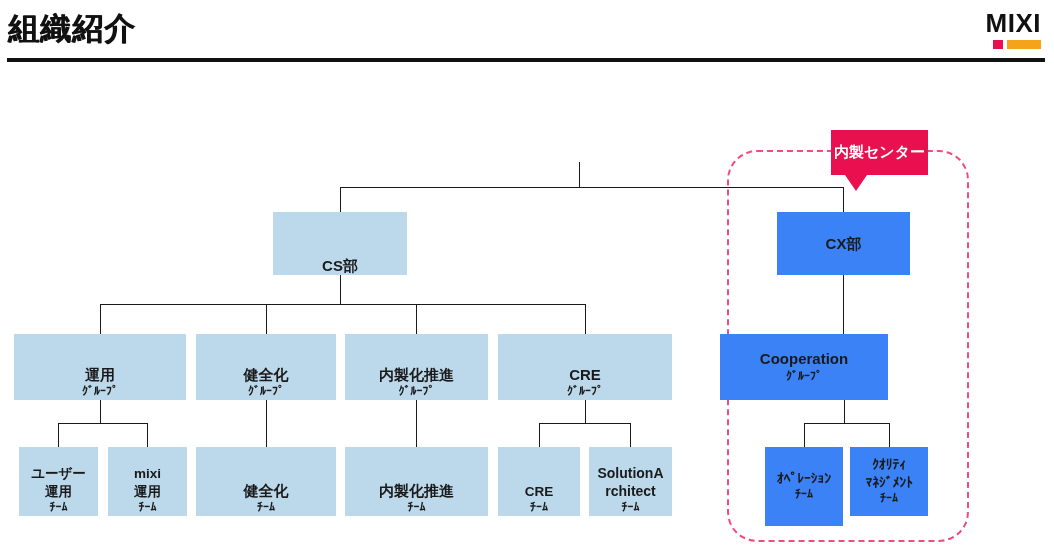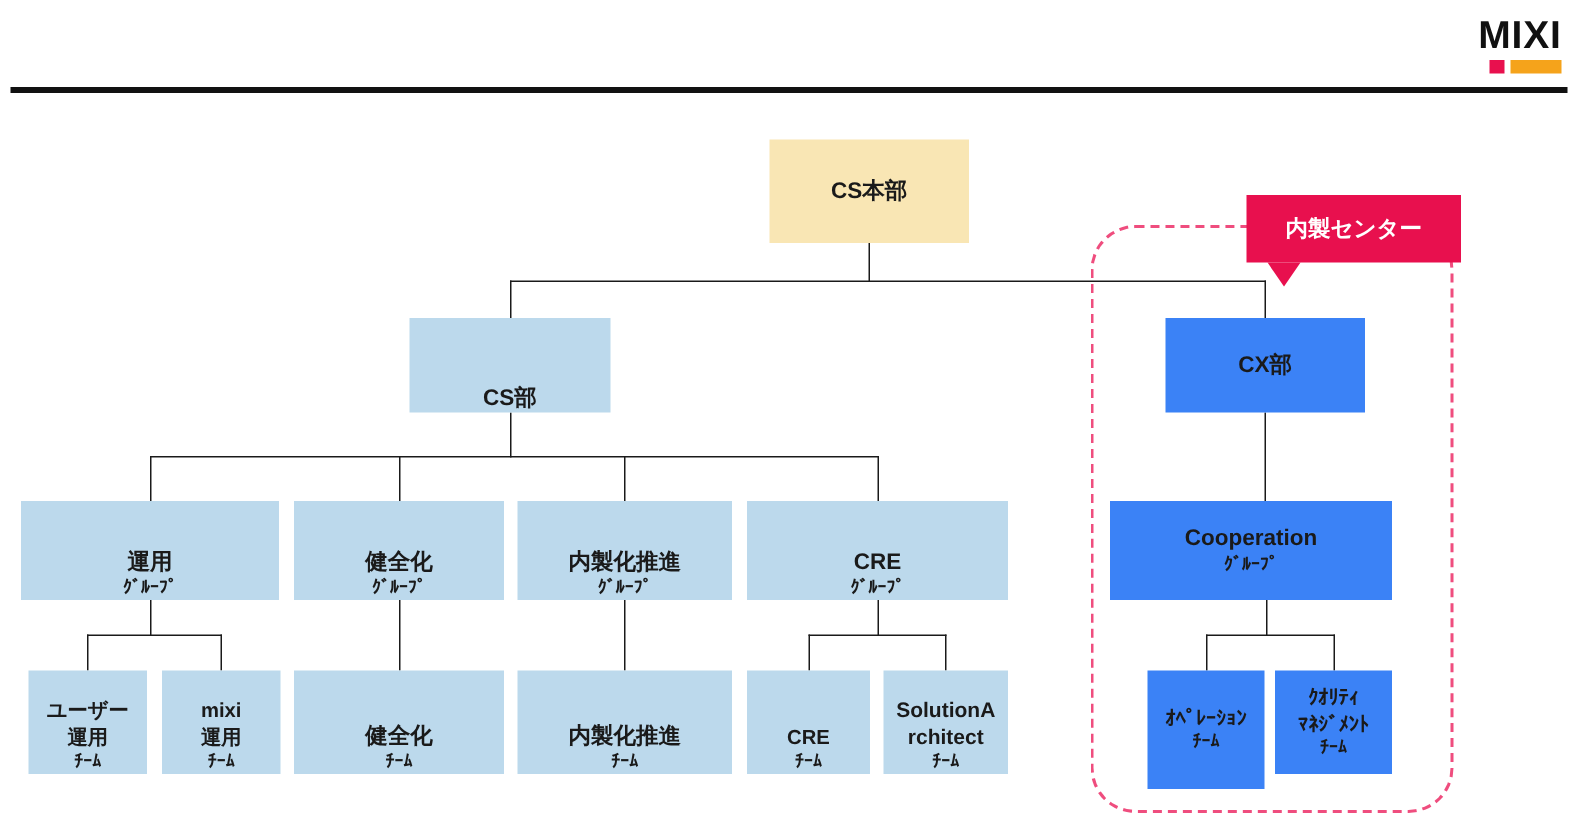--- a/index.html
+++ b/index.html
@@ -25,28 +25,29 @@
   .blue{background:#bcd9ec;justify-content:flex-end;}
   .pinkbox{background:#3b82f6;}
 
   
   .line{position:absolute;background:#1a1a1a;z-index:1;}
 
   
   .dashed-zone{position:absolute;left:727px;top:150px;width:238px;height:388px;border:2px dashed #ef4d7e;border-radius:30px;z-index:0;}
 
   
-  .callout{position:absolute;left:831px;top:130px;width:143px;height:45px;background:#e8104e;color:#fff;display:flex;align-items:center;justify-content:center;font-size:15px;font-weight:700;z-index:5;}
+  .callout{position:absolute;left:831px;top:130px;width:97px;height:45px;background:#e8104e;color:#fff;display:flex;align-items:center;justify-content:center;font-size:15px;font-weight:700;z-index:5;}
   .callout-tail{position:absolute;left:14px;top:100%;width:0;height:0;border-left:11px solid transparent;border-right:11px solid transparent;border-top:16px solid #e8104e;}
 </style>
 </head>
 <body>
 
 <div class="stage">
 
+  <div class="page-title">組織紹介</div>
   <div class="rule"></div>
   <div class="brand">
     <div class="brand-text">MIXI</div>
     <div class="brand-underline">
       <span class="brand-sq"></span>
       <span class="brand-bar"></span>
     </div>
   </div>
 
   <div class="dashed-zone"></div>
@@ -75,23 +76,20 @@
   <div class="line" style="left:585px;top:400px;width:1px;height:24px"></div>
   <div class="line" style="left:539px;top:423px;width:92px;height:1px"></div>
   <div class="line" style="left:539px;top:423px;width:1px;height:24px"></div>
   <div class="line" style="left:630px;top:423px;width:1px;height:24px"></div>
 
   <div class="line" style="left:844px;top:400px;width:1px;height:24px"></div>
   <div class="line" style="left:804px;top:423px;width:86px;height:1px"></div>
   <div class="line" style="left:804px;top:423px;width:1px;height:24px"></div>
   <div class="line" style="left:889px;top:423px;width:1px;height:24px"></div>
 
-  <div class="box yellow" style="left:513px;top:93px;width:133px;height:69px">
-    <div class="t">CS本部</div>
-  </div>
 
   <div class="box blue" style="left:273px;top:212px;width:134px;height:63px">
     <div class="t">CS部</div>
   </div>
   <div class="box pinkbox" style="left:777px;top:212px;width:133px;height:63px">
     <div class="t">CX部</div>
   </div>
 
   <div class="box blue" style="left:14px;top:334px;width:172px;height:66px">
     <div class="t">運用</div>
@@ -102,21 +100,21 @@
     <div class="s">ｸﾞﾙｰﾌﾟ</div>
   </div>
   <div class="box blue" style="left:345px;top:334px;width:143px;height:66px">
     <div class="t">内製化推進</div>
     <div class="s">ｸﾞﾙｰﾌﾟ</div>
   </div>
   <div class="box blue" style="left:498px;top:334px;width:174px;height:66px">
     <div class="t">CRE</div>
     <div class="s">ｸﾞﾙｰﾌﾟ</div>
   </div>
-  <div class="box pinkbox" style="left:740px;top:334px;width:188px;height:66px">
+  <div class="box pinkbox" style="left:720px;top:334px;width:168px;height:66px">
     <div class="t">Cooperation</div>
     <div class="s">ｸﾞﾙｰﾌﾟ</div>
   </div>
 
   <div class="box blue small" style="left:19px;top:447px;width:79px;height:69px">
     <div class="t">ユーザー</div>
     <div class="t">運用</div>
     <div class="s">ﾁｰﾑ</div>
   </div>
   <div class="box blue small" style="left:108px;top:447px;width:79px;height:69px">

